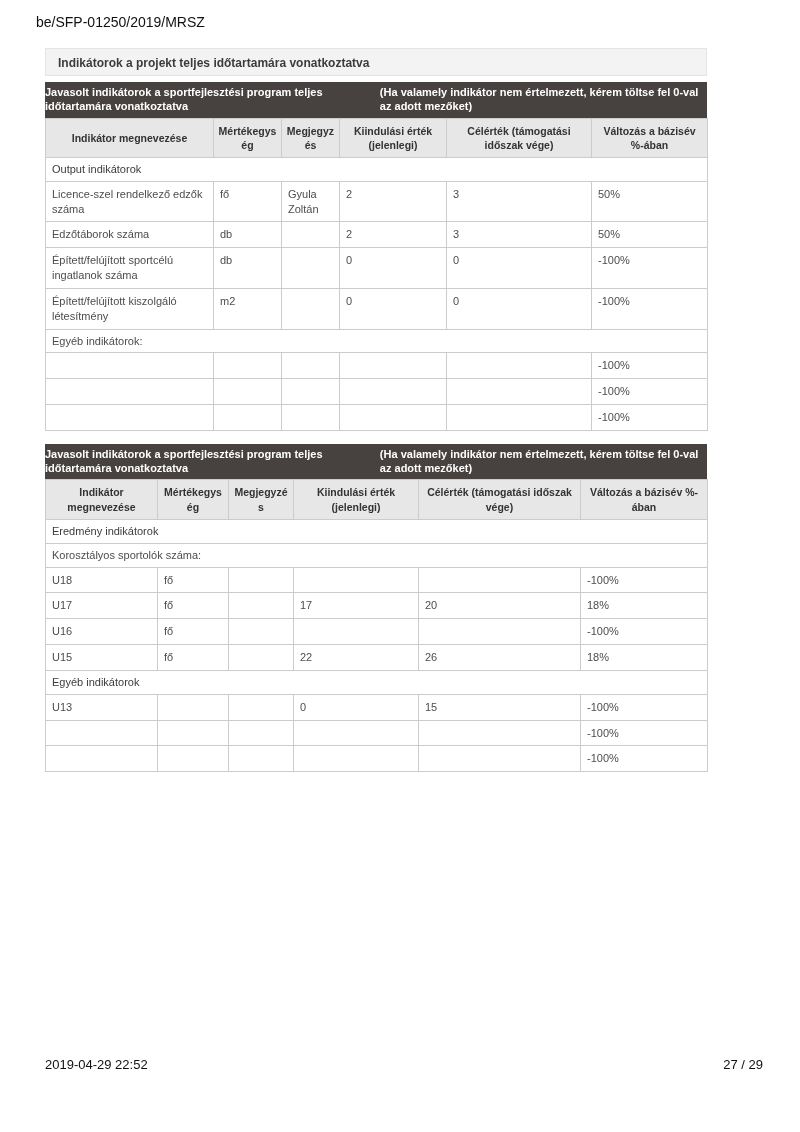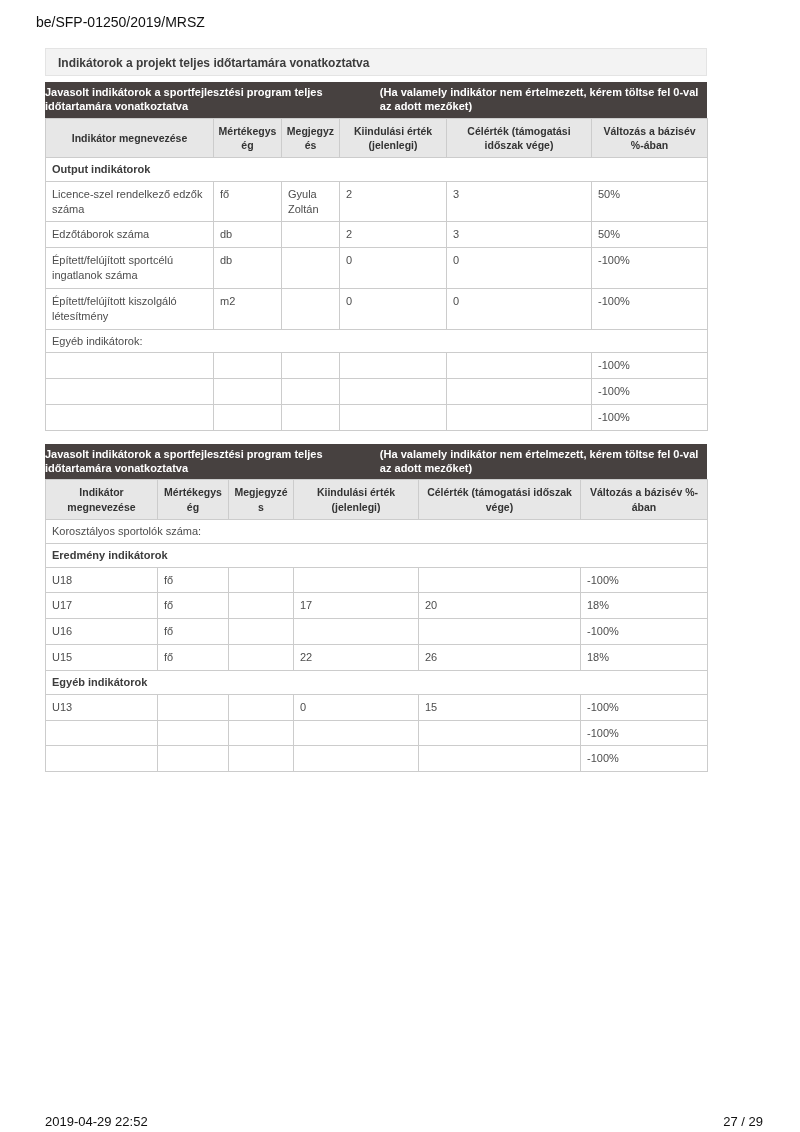--- a/index.html
+++ b/index.html
@@ -73,27 +73,27 @@
     height: 24px;
     overflow-wrap: break-word;
   }
   table.grid td.section {
     font-weight: normal;
     color: #4d4d4d;
     height: 22px;
     padding: 4px 6px;
   }
   table.grid td.section.bold {
-    font-weight: bold;
+    font-weight: normal;
     color: #3c3c3c;
   }
   .footer {
     position: absolute;
     left: 45px; right: 37px;
-    top: 1114px;
+    top: 1057px;
     display: flex;
     justify-content: space-between;
     font-size: 13px;
     color: #111111;
   }
 </style>
 </head>
 <body>
 
 <div class="doc-id">be/SFP-01250/2019/MRSZ</div>
@@ -212,24 +212,24 @@
           <th>Indikátor megnevezése</th>
           <th>Mértékegység</th>
           <th>Megjegyzés</th>
           <th>Kiindulási érték (jelenlegi)</th>
           <th>Célérték (támogatási időszak vége)</th>
           <th>Változás a bázisév %-ában</th>
         </tr>
       </thead>
       <tbody>
           <tr>
+            <td colspan="6" class="section bold">Eredmény indikátorok</td>
+          </tr>
+          <tr>
             <td colspan="6" class="section">Korosztályos sportolók száma:</td>
-          </tr>
-          <tr>
-            <td colspan="6" class="section bold">Eredmény indikátorok</td>
           </tr>
           <tr>
             <td>U18</td>
             <td>fő</td>
             <td></td>
             <td></td>
             <td></td>
             <td>-100%</td>
           </tr>
           <tr>

